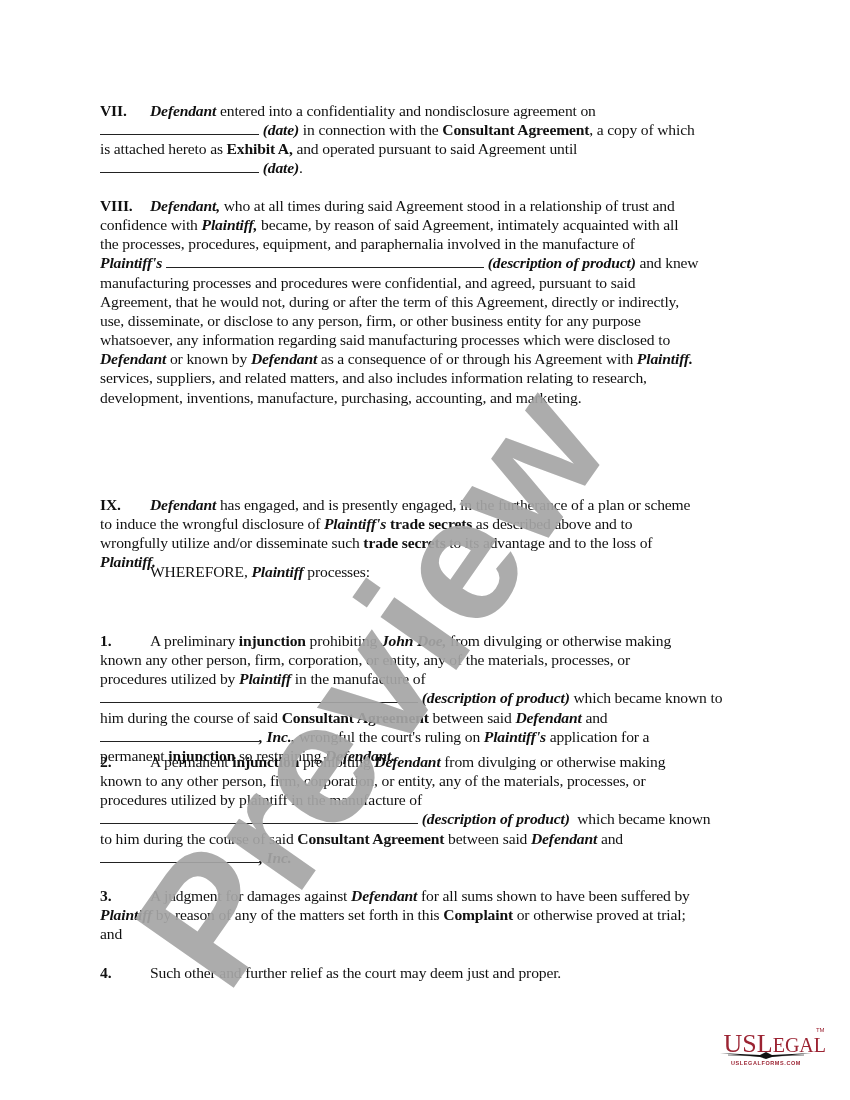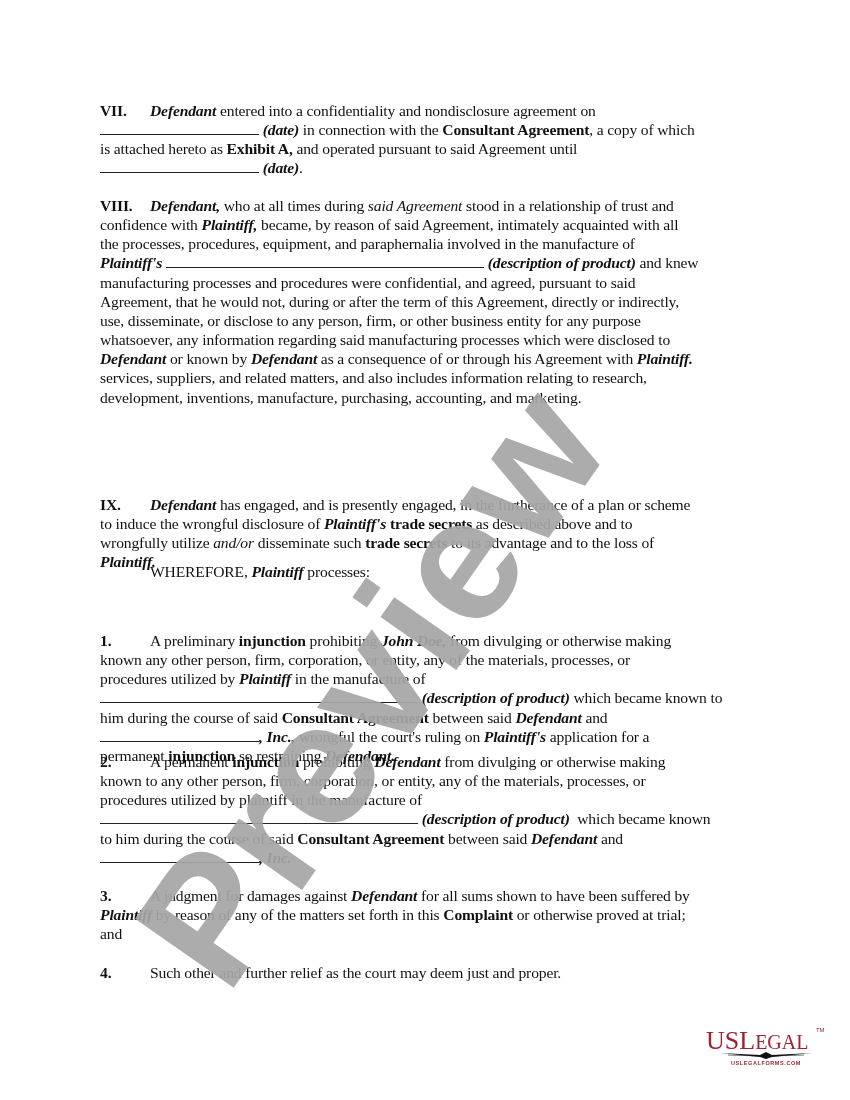--- a/index.html
+++ b/index.html
@@ -5,38 +5,38 @@
   html, body { margin: 0; padding: 0; background: #ffffff; }
   body { width: 850px; height: 1100px; position: relative; overflow: hidden; }
   .page {
     position: absolute; left: 0; top: 0; width: 850px; height: 1100px;
     font-family: "Liberation Serif", "DejaVu Serif", serif;
     font-size: 15.6px; color: #111; letter-spacing: -0.15px;
   }
   .para { position: absolute; left: 100px; width: 660px; line-height: 19.15px; margin: 0; }
   .line { display: block; white-space: pre; }
   b, .b { font-weight: bold; }
-  i, .i { font-style: italic; }
+  i, .i { }
   .bi { font-weight: bold; font-style: italic; }
   .num { display: inline-block; width: 50px; font-weight: bold; }
   .indent { display: inline-block; width: 50px; }
   .blank { display: inline-block; border-bottom: 1px solid #222; height: 13px; vertical-align: baseline; }
 
   .watermark {
     position: absolute; left: 130px; top: 520px;
     font-family: "Liberation Sans", "DejaVu Sans", sans-serif;
     font-weight: bold; font-size: 175px; color: #a6a6a6; opacity: 0.92;
     transform: rotate(-55deg); transform-origin: 0 0;
     white-space: nowrap; pointer-events: none; letter-spacing: 2px;
     left: 95px; top: 905px;
   }
   .logo { position: absolute; left: 706px; top: 1025px; width: 120px; height: 45px; }
   .logo-text {
     font-family: "Liberation Serif", "DejaVu Serif", serif; color: #9b2332;
-    font-size: 26px; line-height: 32px; letter-spacing: 0px; text-align: left; display:block;
+    font-size: 26px; line-height: 38px; letter-spacing: 0px; text-align: right; display:block;
   }
   .logo-text .small { font-size: 20px; }
   .logo-tm { position: absolute; left: 110px; top: 2px; font-size: 6px; color: #9b2332; font-family: "Liberation Sans", sans-serif; }
   .logo-wings { position: absolute; left: 14px; top: 26px; width: 92px; height: 8px; }
   .logo-url {
     position: absolute; left: 0; top: 35px; width: 120px; text-align: center;
     font-family: "Liberation Sans", "DejaVu Sans", sans-serif; font-size: 5.5px;
     color: #9b2332; font-weight: bold; letter-spacing: 0.6px;
   }
 </style>

